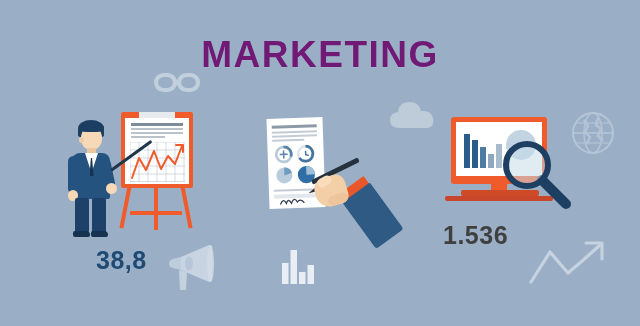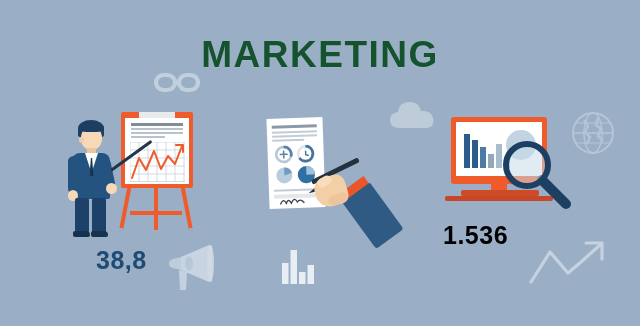--- a/index.html
+++ b/index.html
@@ -63,21 +63,21 @@
   .mon-frame{background:#ef5b2b;border-radius:3px;}
   .mon-screen{background:#ffffff;}
   .mon-neck{background:#ef5b2b;}
   .mon-base{background:#cf4a26;border-radius:2px;}
 </style>
 </head>
 <body style="background: rgb(154, 175, 198);">
 
 <div id="stage" style="background: rgb(154, 175, 198);">
 
-  <div class="abs" id="title" style="color: #14532d;">MARKETING</div>
+  <div class="abs" id="title" style="color: #701a75;">MARKETING</div>
 
   <div class="abs deco" style="left:152px;top:66px;width:50px;height:34px;">
     <svg width="50" height="34" viewBox="0 0 50 34">
       <g fill="none" stroke="#e3eaf1" stroke-width="4.2">
         <rect x="4" y="9" width="19" height="15" rx="7.5"></rect>
         <rect x="27" y="9" width="19" height="15" rx="7.5"></rect>
         <line x1="21" y1="16.5" x2="29" y2="16.5" stroke-width="4.6"></line>
       </g>
     </svg>
   </div>
@@ -279,15 +279,15 @@
     <div class="abs" style="left:0px;top:79px;width:108px;height:5px;background:#c8472a;border-radius:2px;"></div>
   </div>
 
   <div class="abs" style="left:502px;top:140px;width:72px;height:72px;">
     <svg width="72" height="72" viewBox="0 0 72 72">
       <line x1="40" y1="40" x2="64" y2="64" stroke="#1d3f62" stroke-width="10" stroke-linecap="round"></line>
       <circle cx="25" cy="25" r="21" fill="#c9dae7" fill-opacity=".55" stroke="#1d3f62" stroke-width="6"></circle>
     </svg>
   </div>
 
-  <div class="abs stat" style="left: 443px; top: 221px; width: 100px; text-align: left; color: #000000;">1.536</div>
+  <div class="abs stat" style="left: 443px; top: 221px; width: 100px; text-align: left; color: #404040;">1.536</div>
 
 </div>
 
 </body></html>

